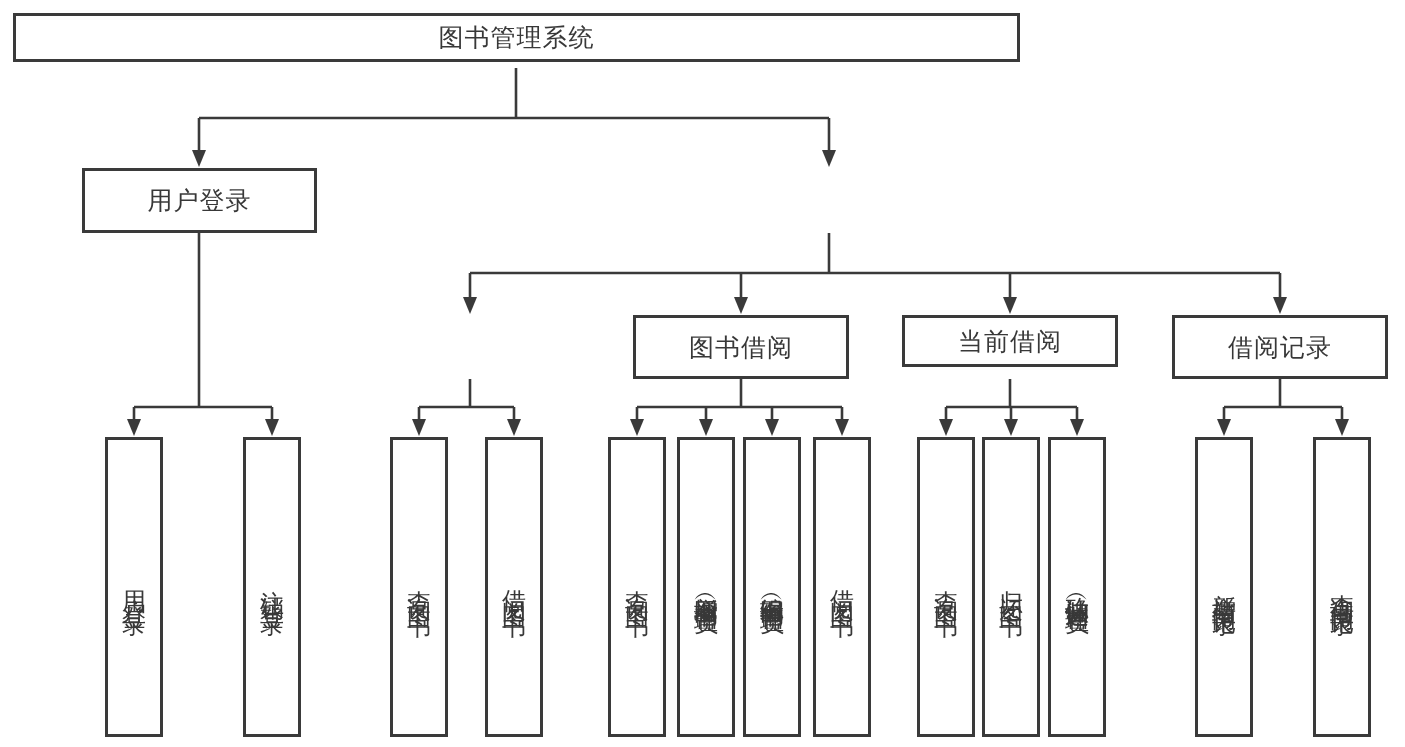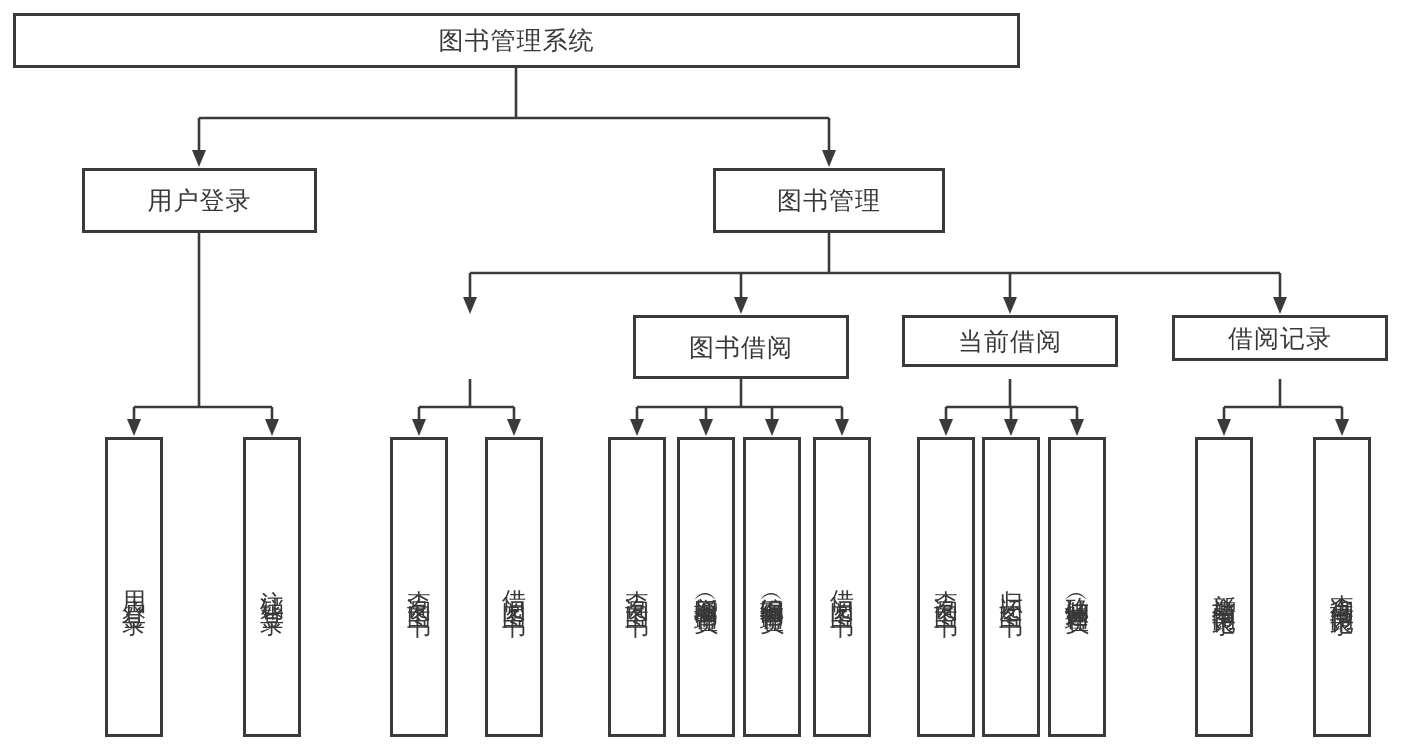--- a/index.html
+++ b/index.html
@@ -23,27 +23,27 @@
     border: 3px solid #3a3a3a;
     background: #ffffff;
     display: flex;
     align-items: center;
     justify-content: center;
     font-size: 25px;
     letter-spacing: 1px;
     color: #383838;
   }
   
-  .node-root        { left: 13px;   top: 13px;  width: 1007px; height: 55px; }
+  .node-root        { left: 13px;   top: 13px;  width: 1007px; height: 49px; }
   .node-user-login  { left: 82px;   top: 168px; width: 235px;  height: 65px; }
   .node-book-mgmt   { left: 713px;  top: 168px; width: 232px;  height: 65px; }
   .node-new-book    { left: 362px;  top: 315px; width: 216px;  height: 64px; }
   .node-book-borrow { left: 633px;  top: 315px; width: 216px;  height: 64px; }
   .node-cur-borrow  { left: 902px;  top: 315px; width: 216px;  height: 52px; }
-  .node-borrow-rec  { left: 1172px; top: 315px; width: 216px;  height: 46px; }
+  .node-borrow-rec  { left: 1172px; top: 315px; width: 216px;  height: 64px; }
   
   .leaf {
     position: absolute;
     box-sizing: border-box;
     border: 3px solid #3a3a3a;
     background: #ffffff;
     top: 437px;
     width: 58px;
     height: 300px;
     display: flex;
@@ -153,23 +153,20 @@
     <polygon points="1335,419 1349,419 1342,436"></polygon>
   </svg>
 
   <div class="node node-root">
     <span>图书管理系统</span>
   </div>
 
   <div class="node node-user-login">
     <span>用户登录</span>
   </div>
-  <div class="node node-book-mgmt">
-    <span>图书管理</span>
-  </div>
 
   <div class="node node-book-borrow">
     <span>图书借阅</span>
   </div>
   <div class="node node-cur-borrow">
     <span>当前借阅</span>
   </div>
   <div class="node node-borrow-rec">
     <span>借阅记录</span>
   </div>

